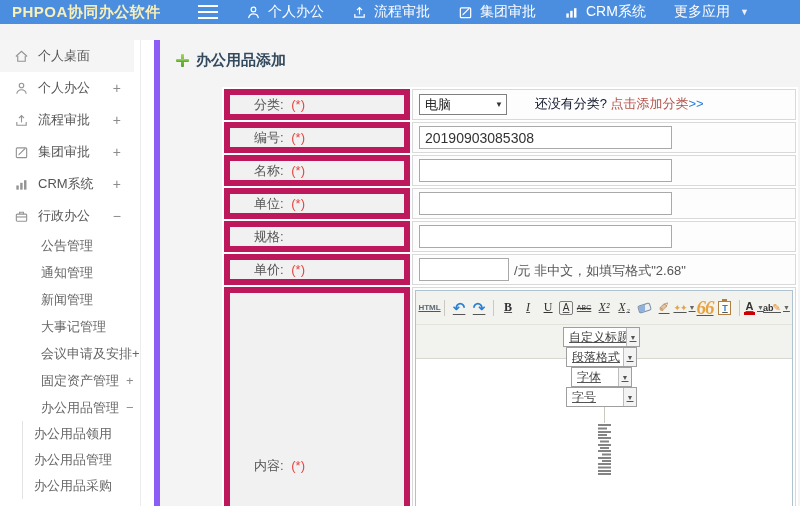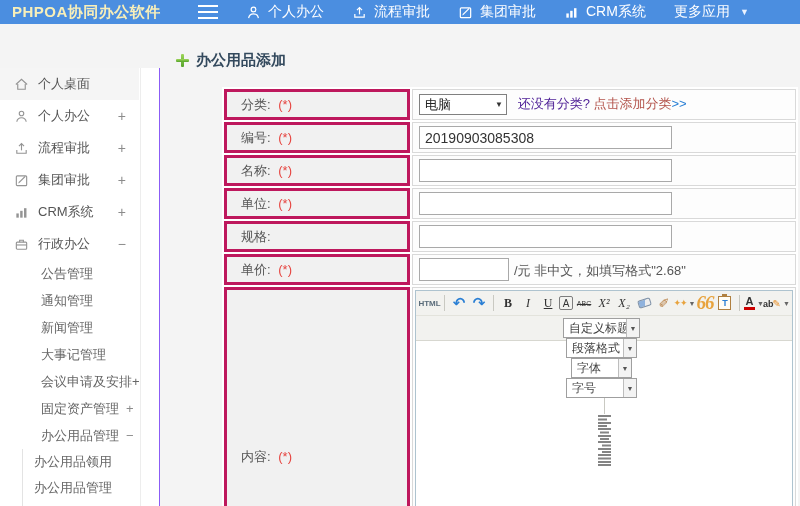--- a/index.html
+++ b/index.html
@@ -9,57 +9,57 @@
   
   .header { height:24px; background:#4b8ee0; display:flex; align-items:center; position:relative; z-index:5; }
   .logo { width:162px; padding-left:12px; color:#f8efb9; font-size:15px; font-weight:bold; letter-spacing:.5px; flex:none; }
   .hamburger { width:20px; height:14px; margin-left:36px; background:repeating-linear-gradient(#fff 0 2px, rgba(0,0,0,0) 2px 6px); background-size:20px 14px; cursor:pointer; flex:none; }
   .topnav { display:flex; align-items:center; margin-left:28px; }
   .topnav .nav-item { display:flex; align-items:center; color:#fff; font-size:14px; margin-right:28px; cursor:pointer; white-space:nowrap; }
   .topnav .nav-item .nicon { display:inline-flex; margin-right:7px; }
   .topnav .nav-item .caret { font-size:9px; margin-left:10px; color:#eaf2ff; }
 
   
-  .sidebar { position:absolute; left:0; top:40px; bottom:0; width:160px; background:#fff; border-right:1px solid #8b5cf6;margin-top:28px; }
+  .sidebar { position:absolute; left:0; top:40px; bottom:0; width:160px; background:#fff; border-right:6px solid #8b5cf6; }
   .sidebar::before { content:""; position:absolute; left:140px; top:0; bottom:0; width:1px; background:#ededed; }
   .side-item { height:32px; display:flex; align-items:center; padding-left:13px; font-size:13px; color:#555; cursor:pointer; position:relative; }
   .side-item.active { background:#f5f5f5; margin-right:20px; }
   .side-item .sicon { width:16px; margin-right:9px; display:inline-flex; justify-content:center; flex:none; }
   .side-item .toggle-far { margin-left:auto; margin-right:33px; color:#8b8b8b; font-size:14px; }
   .sub1 .side-item { height:27px; padding-left:41px; color:#666; }
   .sub1 .toggle-near { margin-left:7px; color:#8b8b8b; font-size:13px; }
   .sub2 { margin-left:22px; border-left:1px solid #e3e3e3; }
   .sub2 .side-item { height:26px; padding-left:11px; color:#666; }
 
   
   .main { position:absolute; left:161px; top:40px; right:0; bottom:0; background:#f4f4f4; }
   .page-title { display:flex; align-items:center; margin:11px 0 0 15px; }
   .plus-ic { position:relative; width:13px; height:13px; margin-right:7px; }
   .plus-ic::before { content:""; position:absolute; left:5px; top:0; width:3px; height:13px; background:linear-gradient(#9ed65a,#55a32a); border-radius:1px; }
   .plus-ic::after  { content:""; position:absolute; top:5px; left:0; height:3px; width:13px; background:linear-gradient(#9ed65a,#55a32a); border-radius:1px; }
   .title-text { font-size:15px; font-weight:bold; color:#33495d; }
 
   table.form { margin:17px 0 0 61px; border-collapse:separate; border-spacing:2px; background:#fff; width:576px; table-layout:fixed; }
-  td.lbl { width:186px; background:#f1f1f1; border:3px solid #be185d; padding-left:14px; font-size:13px; color:#555; height:31px; }
+  td.lbl { width:186px; background:#f1f1f1; border:6px solid #be185d; padding-left:24px; font-size:13px; color:#555; height:31px; }
   td.val { background:#fdfdfd; border:1px solid #d9d9d9; padding:3px 6px; font-size:13px; color:#555; }
   .req { color:#e64540; margin-left:4px; }
   .inp { width:253px; height:23px; border:1px solid #a9a9a9; background:#fff; font-size:14px; color:#333; padding:0 5px; font-family:inherit; }
   .inp.small { width:90px; }
   .fsel { display:inline-flex; align-items:center; justify-content:space-between; width:88px; height:21px; border:1px solid #808080; background:#fff; padding:0 3px 0 5px; font-size:13px; color:#222; vertical-align:middle; cursor:pointer; }
   .fsel .fsel-arr { font-size:8px; color:#333; }
-  .hint-dark { margin-left:7px; color:#4c1d95; }
+  .hint-dark { margin-left:24px; color:#0f172a; }
   .link-red { color:#b3534b; cursor:pointer; }
   .link-blue { color:#2a7fd4; cursor:pointer; }
   .suffix { margin-left:5px; color:#555; }
 
   
   td.content-cell { height:330px; vertical-align:middle; }
   td.content-cell.val { padding:2px; }
   .editor { width:100%; border:1px solid #aec3cf; background:#fff; }
-  .tbar { display:flex; align-items:center; background:#f2f2ef; padding:2px 3px; height:25px; }
+  .tbar { display:flex; align-items:center; background:#f2f2ef; padding:2px 3px; height:34px;text-decoration:underline; }
   .tbar.r1 { border-bottom:1px solid #e3e3dc; }
   .tbar.r2 { border-bottom:1px solid #d7d7d0;flex-direction:column; }
   .ti { min-width:18px; height:19px; display:inline-flex; align-items:center; justify-content:center; margin:0 1px; font-size:12px; color:#333; cursor:pointer; border-radius:2px; }
   .sep { width:1px; height:16px; background:#c9c9c2; margin:0 4px; flex:none; }
   .t-html { font-size:8px; font-weight:bold; color:#5a6c7a; letter-spacing:0; }
   .t-undo,.t-redo { color:#2a7fd4; font-size:15px; font-weight:bold; }
   .t-b { font-weight:bold; font-family:"Liberation Serif",serif; }
   .t-i { font-style:italic; font-family:"Liberation Serif",serif; }
   .t-u { text-decoration:underline; font-family:"Liberation Serif",serif; }
   .t-abox { border:1px solid #7d7d7d; font-size:10px; height:14px; min-width:14px; padding:0 1px; }

